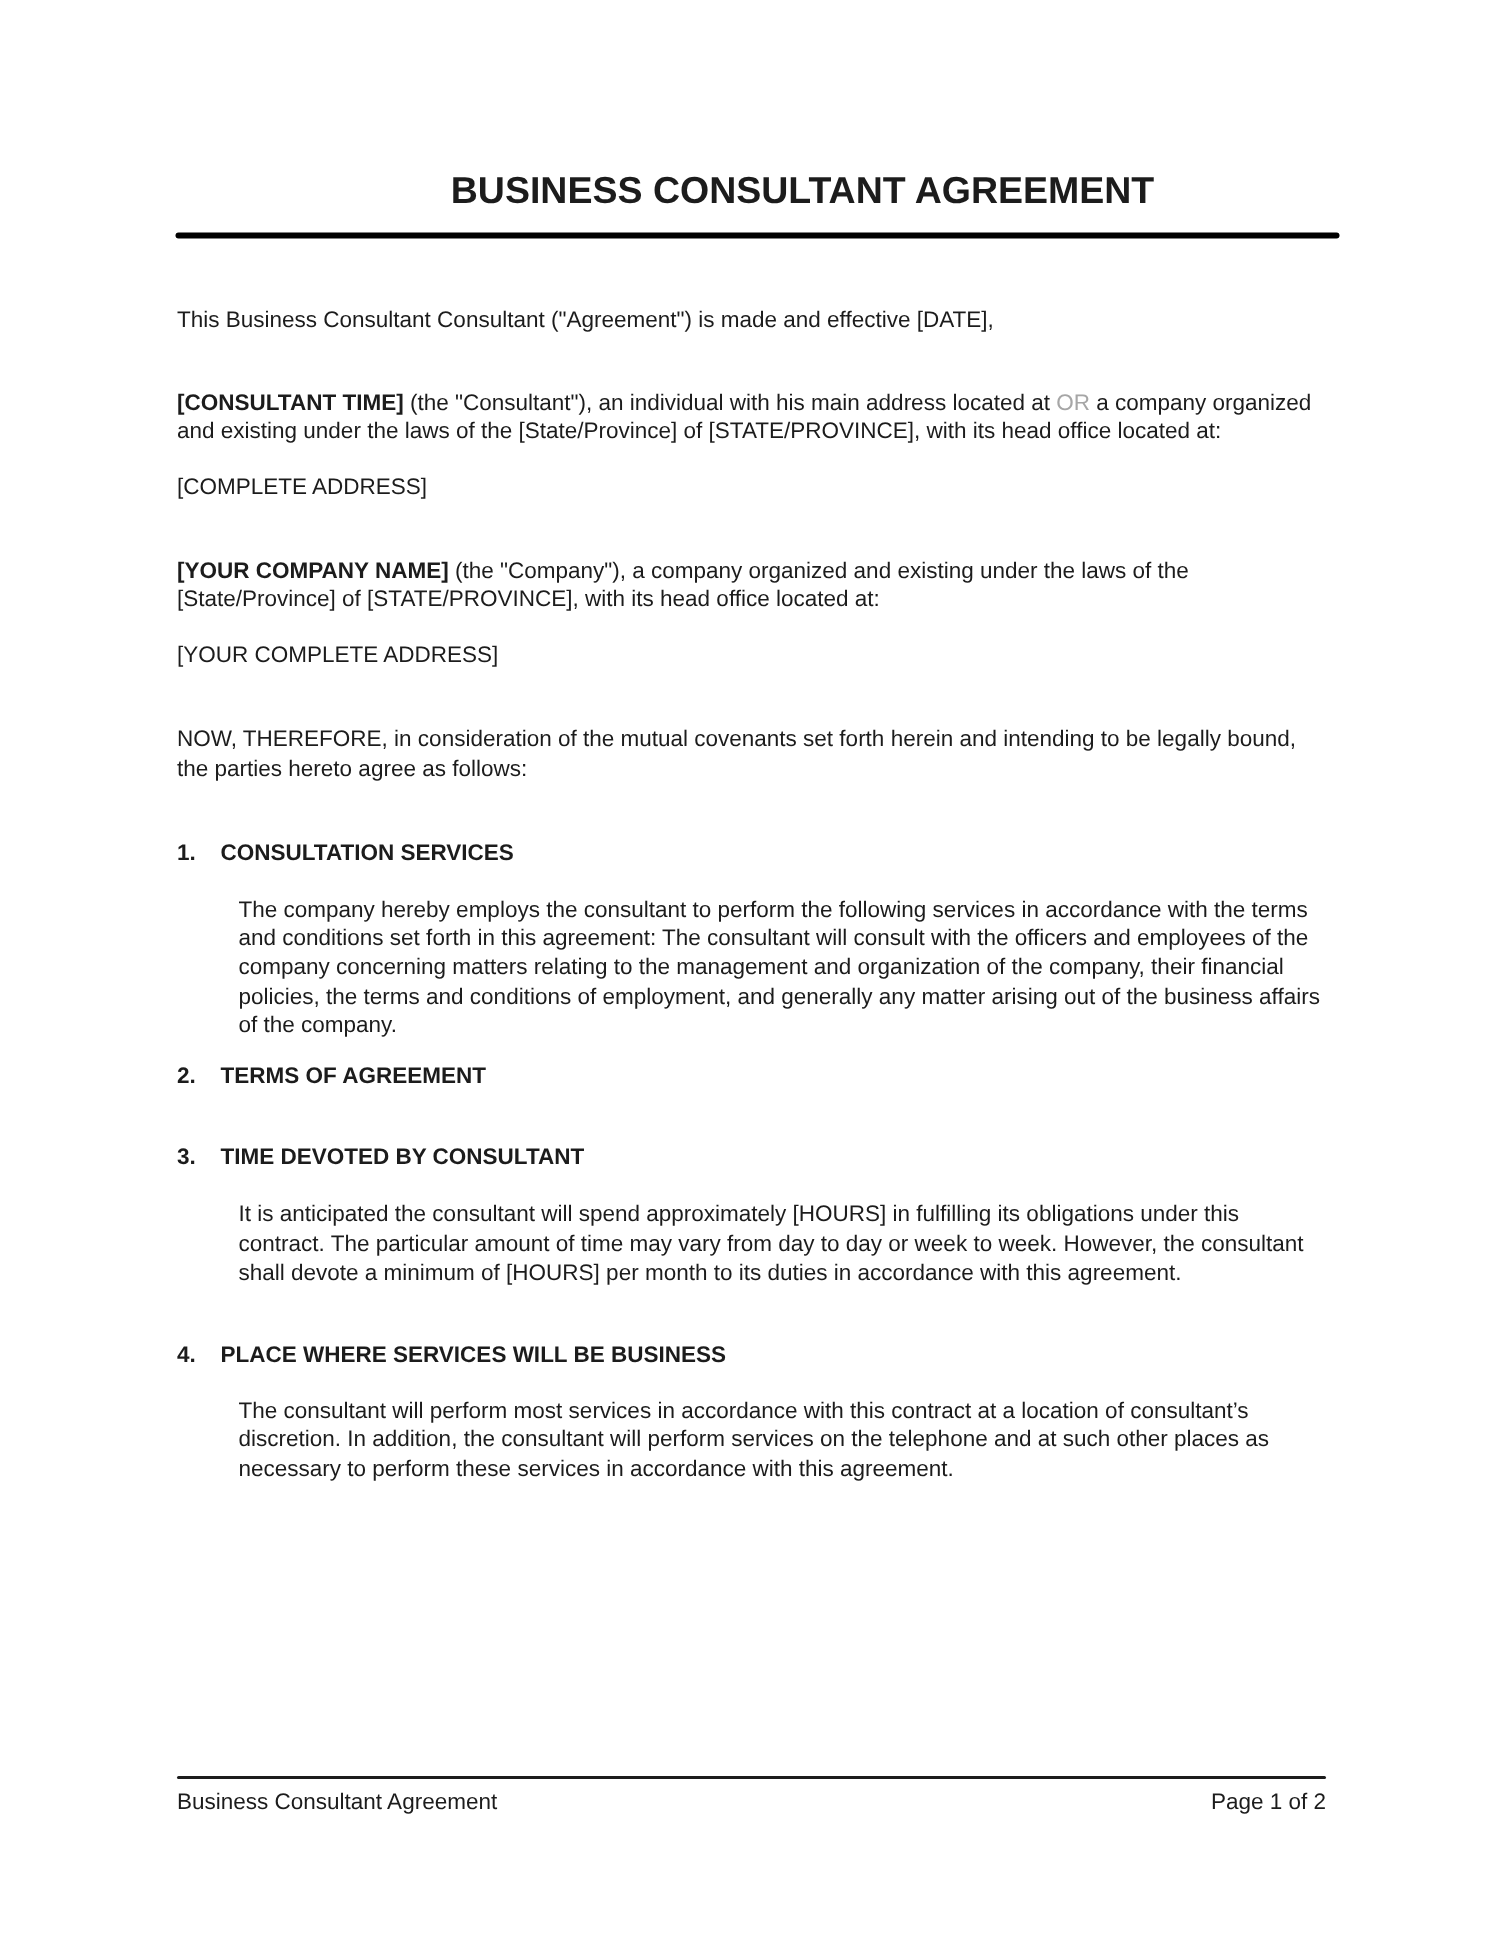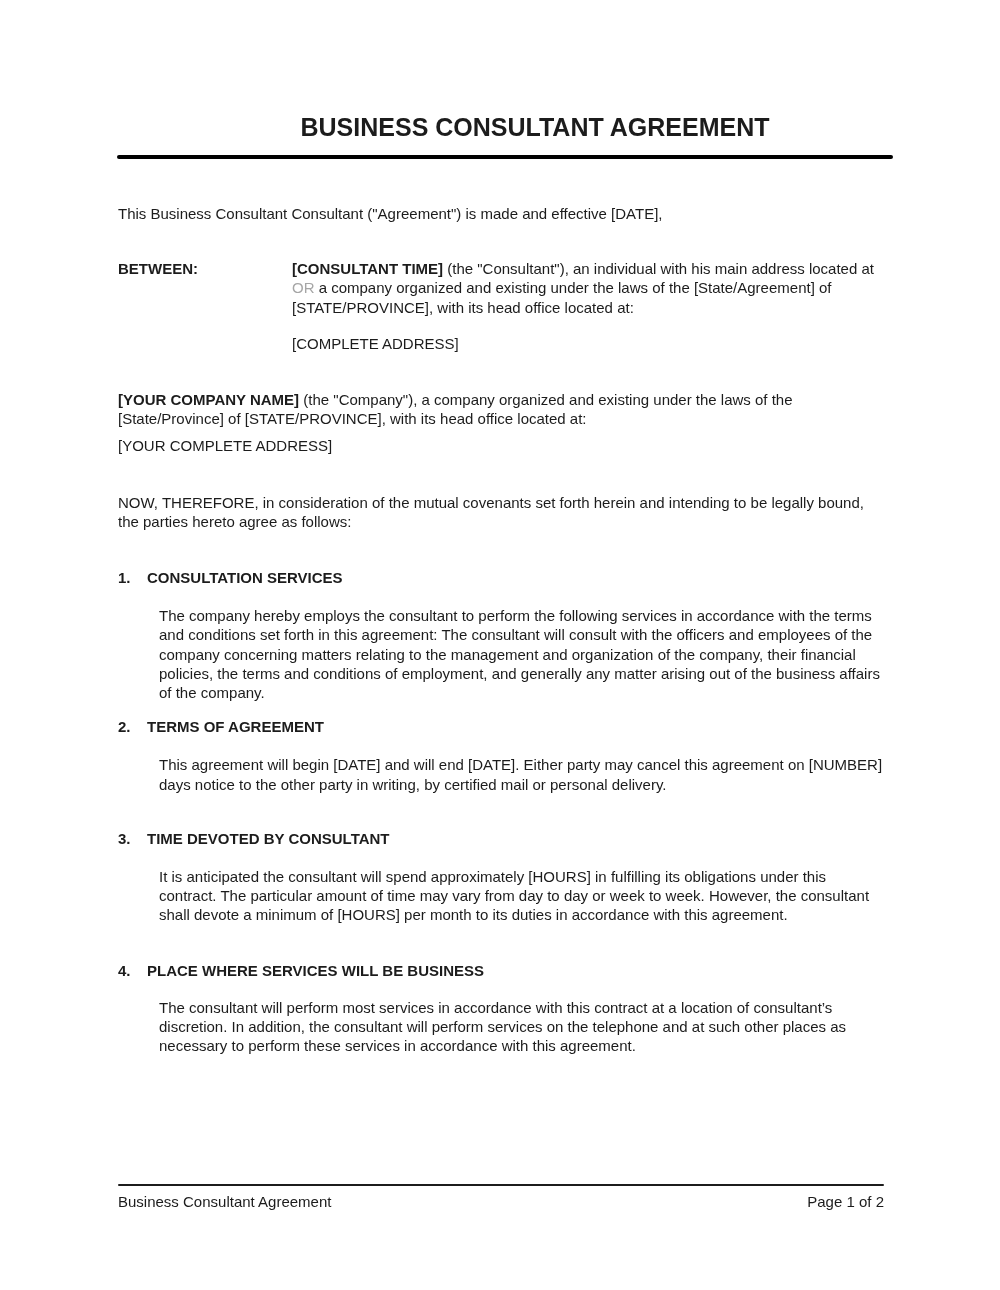--- a/index.html
+++ b/index.html
@@ -37,21 +37,21 @@
     background:var(--rule);
     margin:13px -9px 0 -1px;
   }
   .intro{margin-top:45px;}
   .party{display:flex;}
   .party.between{margin-top:36px;}
   .party.and{margin-top:37px;}
   .party-label{flex:0 0 174px;font-weight:bold;}
   .party-body{flex:1;}
   .party-body .addr.a1{margin-top:17px;}
-  .party-body .addr.a2{margin-top:8px;}
+  .party-body .addr.a2{margin-top:18px;}
   .bold{font-weight:bold;}
   .muted-or{color:var(--muted);}
   .now-para{margin-top:37px;}
   .sec-heading{display:flex;font-weight:bold;}
   .sec-heading .h-num{flex:0 0 29px;}
   .sec-heading.h1{margin-top:37px;}
   .sec-heading.h2{margin-top:15px;}
   .sec-heading.h3{margin-top:35px;}
   .sec-heading.h4{margin-top:36px;}
   .sec-body{margin-top:19px;margin-left:41px;}
@@ -74,23 +74,22 @@
 
 <div class="page">
 
   <h1 class="doc-title">BUSINESS CONSULTANT AGREEMENT</h1>
 
   <div class="title-rule"></div>
 
   <p class="intro">This Business Consultant Consultant ("Agreement") is made and effective [DATE],</p>
 
   <div class="party between">
-    <div class="party-label">BETWEEN:</div>
     <div class="party-body">
-      <p><span class="bold">[CONSULTANT TIME]</span><span> (the "Consultant"), an individual with his main address located at </span><span class="muted-or">OR</span><span> a company organized and existing under the laws of the [State/Agreement] of [STATE/PROVINCE], with its head office located at:</span></p>
+      <p><span class="bold">[CONSULTANT TIME]</span><span> (the "Consultant"), an individual with his main address located at </span><span class="muted-or">OR</span><span> a company organized and existing under the laws of the [State/Province] of [STATE/PROVINCE], with its head office located at:</span></p>
       <p class="addr a1">[COMPLETE ADDRESS]</p>
     </div>
   </div>
 
   <div class="party and">
     <div class="party-body">
       <p><span class="bold">[YOUR COMPANY NAME]</span><span> (the "Company"), a company organized and existing under the laws of the [State/Province] of [STATE/PROVINCE], with its head office located at:</span></p>
       <p class="addr a2">[YOUR COMPLETE ADDRESS]</p>
     </div>
   </div>
@@ -100,21 +99,20 @@
   <div class="sec-heading h1">
     <span class="h-num">1.</span>
     <span class="h-text">CONSULTATION SERVICES</span>
   </div>
   <p class="sec-body b1">The company hereby employs the consultant to perform the following services in accordance with the terms and conditions set forth in this agreement: The consultant will consult with the officers and employees of the company concerning matters relating to the management and organization of the company, their financial policies, the terms and conditions of employment, and generally any matter arising out of the business affairs of the company.</p>
 
   <div class="sec-heading h2">
     <span class="h-num">2.</span>
     <span class="h-text">TERMS OF AGREEMENT</span>
   </div>
-  <p class="sec-body b2">This agreement will begin [DATE] and will end [DATE]. Either party may cancel this agreement on [NUMBER] days notice to the other party in writing, by certified mail or personal delivery.</p>
 
   <div class="sec-heading h3">
     <span class="h-num">3.</span>
     <span class="h-text">TIME DEVOTED BY CONSULTANT</span>
   </div>
   <p class="sec-body b3">It is anticipated the consultant will spend approximately [HOURS] in fulfilling its obligations under this contract. The particular amount of time may vary from day to day or week to week. However, the consultant shall devote a minimum of [HOURS] per month to its duties in accordance with this agreement.</p>
 
   <div class="sec-heading h4">
     <span class="h-num">4.</span>
     <span class="h-text">PLACE WHERE SERVICES WILL BE BUSINESS</span>

